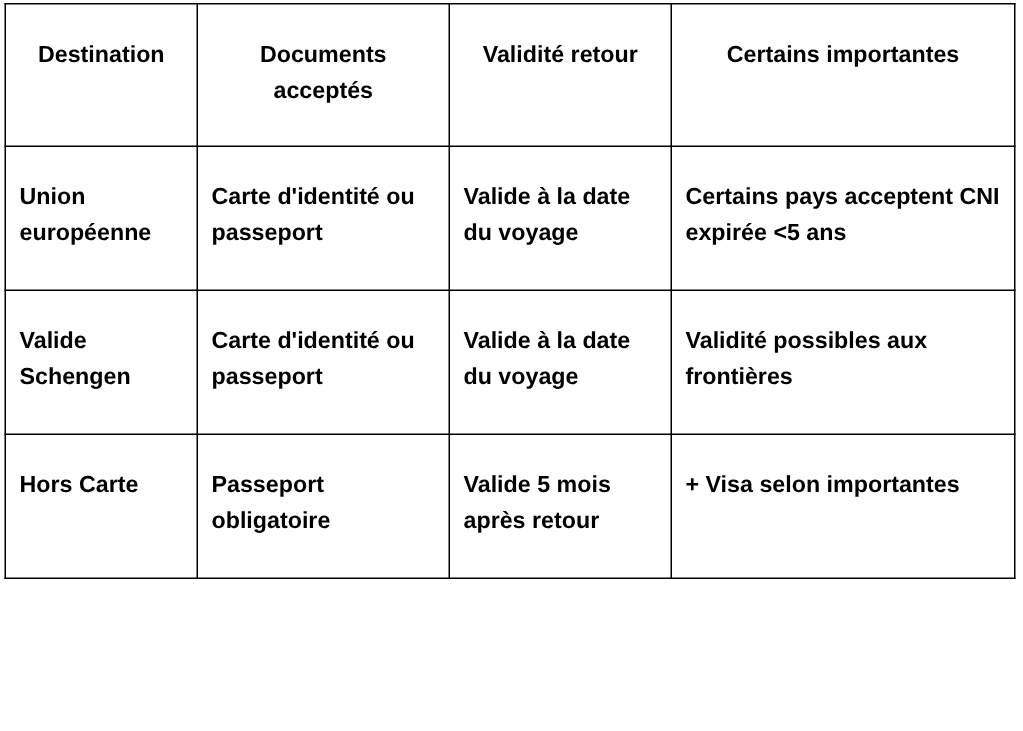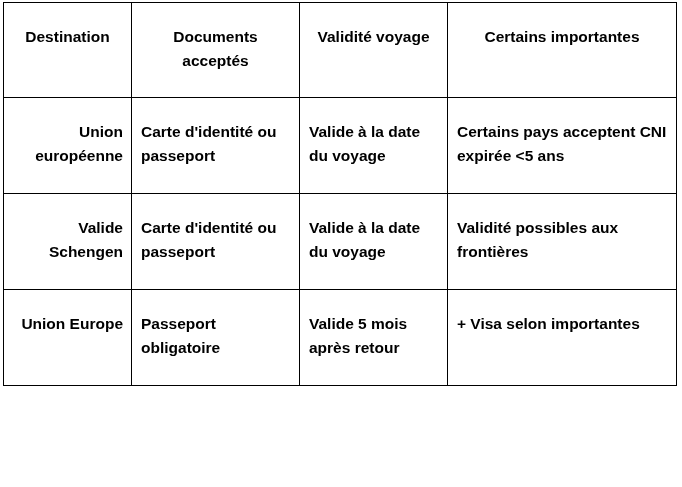--- a/index.html
+++ b/index.html
@@ -36,41 +36,40 @@
     text-align: center;
     padding: 22px 5px 8px 5px;
   }
   table.doc-table td {
     font-weight: bold;
     text-align: left;
     padding: 22px 8px 8px 9px;
   }
   table.doc-table td.dest-cell {
     font-weight: bold;
-    text-align: right;
   }
   thead tr { height: 95px; }
   tbody tr { height: 96px; }
 </style>
 </head>
 <body>
 
 <table class="doc-table">
   <colgroup>
     <col style="width:128px">
     <col style="width:168px">
     <col style="width:148px">
     <col style="width:229px">
   </colgroup>
   <thead>
     <tr>
       <th>Destination</th>
       <th>Documents
 acceptés</th>
-      <th>Validité voyage</th>
+      <th>Validité retour</th>
       <th>Certains importantes</th>
     </tr>
   </thead>
   <tbody>
     <tr>
       <td class="dest-cell">Union
 européenne</td>
       <td>Carte d'identité ou
 passeport</td>
       <td>Valide à la date
@@ -82,21 +81,21 @@
       <td class="dest-cell">Valide
 Schengen</td>
       <td>Carte d'identité ou
 passeport</td>
       <td>Valide à la date
 du voyage</td>
       <td>Validité possibles aux
 frontières</td>
     </tr>
     <tr>
-      <td class="dest-cell">Union Europe</td>
+      <td class="dest-cell">Hors Carte</td>
       <td>Passeport
 obligatoire</td>
       <td>Valide 5 mois
 après retour</td>
       <td>+ Visa selon importantes</td>
     </tr>
   </tbody>
 </table>
 
 </body></html>

